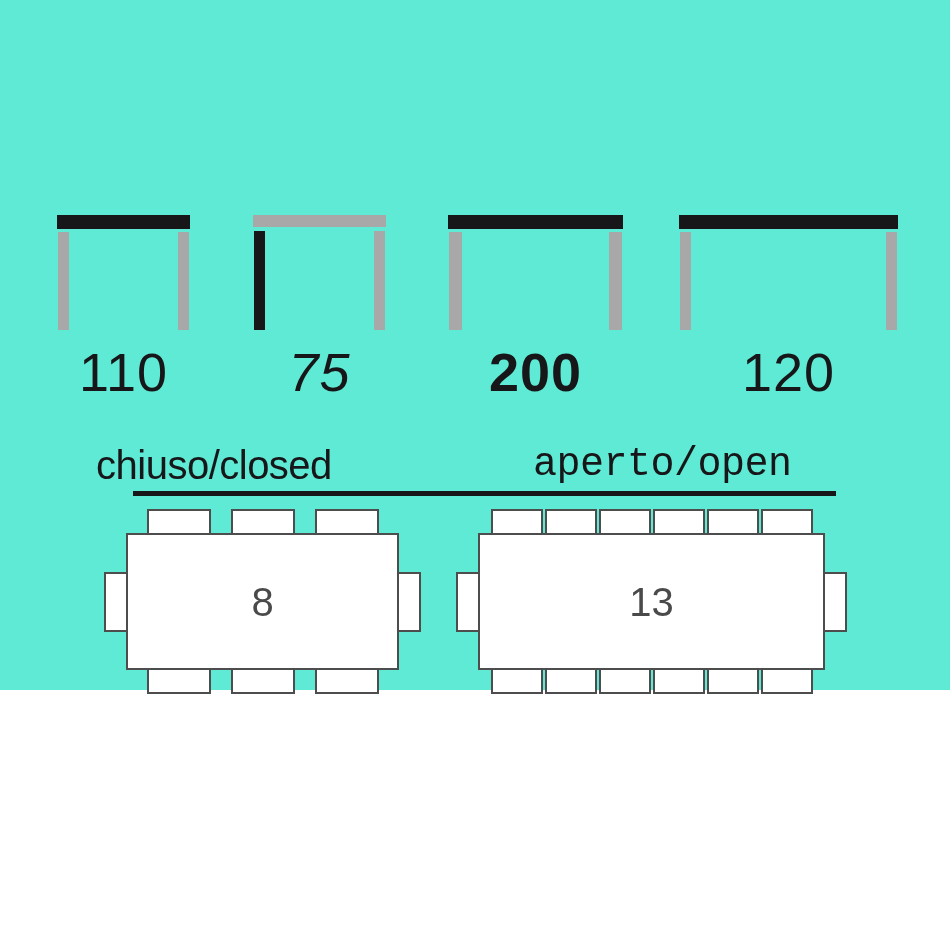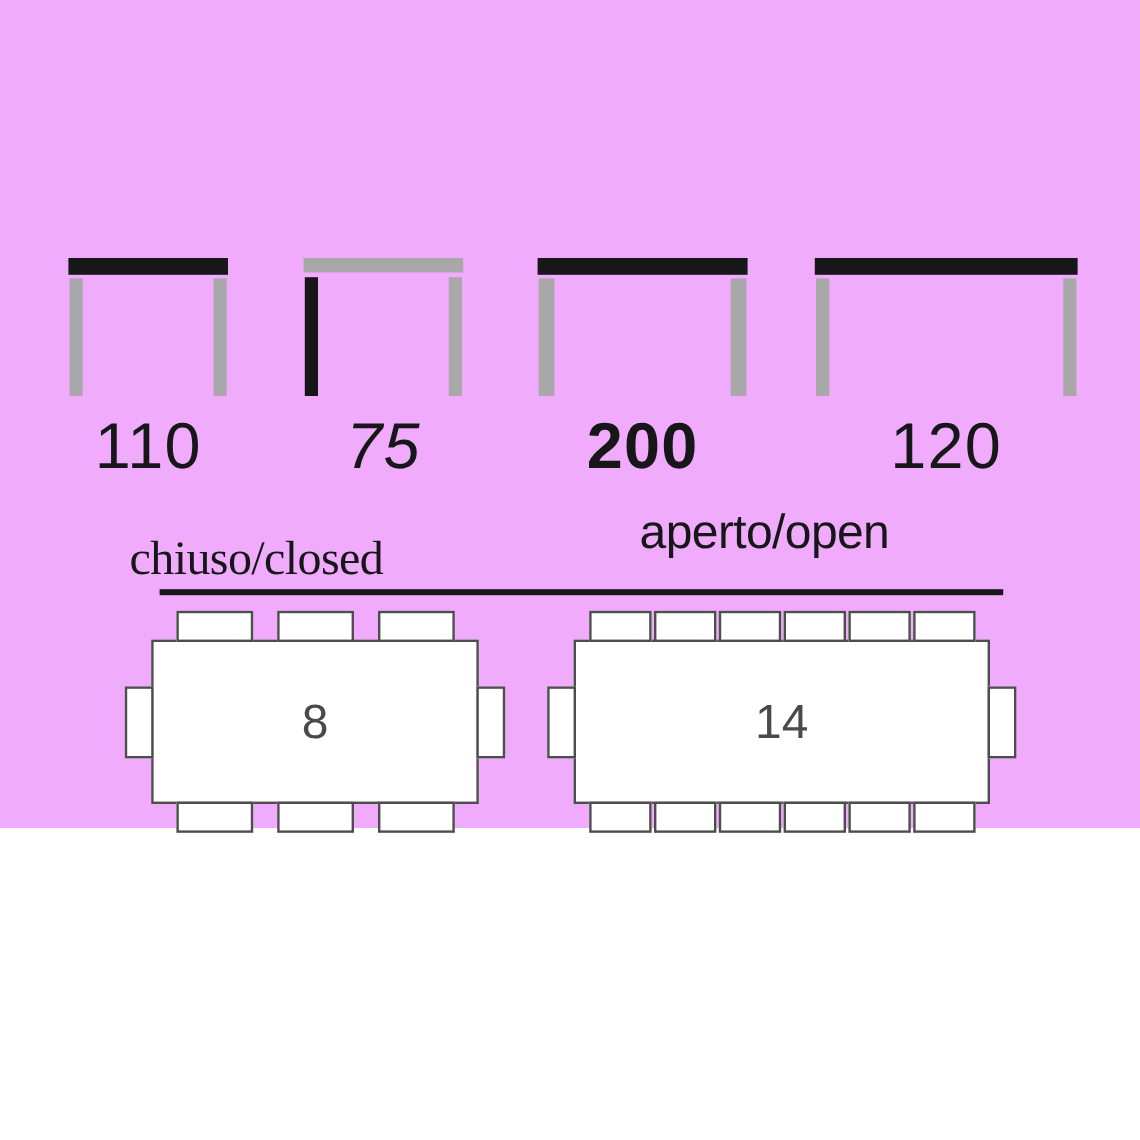--- a/index.html
+++ b/index.html
@@ -14,21 +14,21 @@
     position: relative;
     overflow: hidden;
     font-family: "Liberation Sans", sans-serif;
     -webkit-font-smoothing: antialiased;
   }
   #stage {
     position: absolute;
     left: 0; top: 0;
     width: 950px;
     height: 690px;
-    background: #f0abfc;
+    background: #5eead4;
   }
 
   
   .elevation {
     position: absolute;
   }
   .elev-top {
     position: absolute;
     left: 0;
   }
@@ -115,23 +115,23 @@
       </div>
       <div class="elev-label" style="left: 448px; top: 345px; width: 175px; font-weight: bold;">200</div>
       <div class="elevation" style="left: 679px; top: 215px; width: 219px; height: 115px;">
         <div class="elev-top" style="top: 0px; width: 219px; height: 14px; background: rgb(23, 23, 26);"></div>
         <div class="elev-leg" style="left: 1px; top: 17px; width: 11px; height: 98px; background: rgb(168, 168, 168);"></div>
         <div class="elev-leg" style="left: 207px; top: 17px; width: 11px; height: 98px; background: rgb(168, 168, 168);"></div>
       </div>
       <div class="elev-label" style="left: 679px; top: 345px; width: 219px;">120</div>
     </div>
 
-  <div class="caption" id="caption-closed" style="left: 108px; top: 445px; font-family: Liberation Serif, serif;">chiuso/closed</div>
+  <div class="caption" id="caption-closed" style="left: 96px; top: 445px;">chiuso/closed</div>
 
-  <div class="caption" id="caption-open" style="left: 533px; top: 424px;">aperto/open</div>
+  <div class="caption" id="caption-open" style="left: 533px; top: 445px; font-family: Liberation Mono, monospace;">aperto/open</div>
 
   <div class="rule" id="caption-rule" style="left: 133px; top: 491px; width: 703px; height: 5px;"></div>
 
   <div id="plans-layer">
       <div class="plan" style="left: 0px; top: 0px; width: 950px; height: 950px;">
         <div class="table-top" style="left: 126px; top: 533px; width: 273px; height: 137px;"></div>
         <div class="seat" style="left: 146.5px; top: 509px; width: 64px; height: 26px;"></div>
         <div class="seat" style="left: 230.5px; top: 509px; width: 64px; height: 26px;"></div>
         <div class="seat" style="left: 314.5px; top: 509px; width: 64px; height: 26px;"></div>
         <div class="seat" style="left: 146.5px; top: 668px; width: 64px; height: 26px;"></div>
@@ -150,17 +150,17 @@
         <div class="seat" style="left: 706.5px; top: 509px; width: 52px; height: 26px;"></div>
         <div class="seat" style="left: 760.5px; top: 509px; width: 52px; height: 26px;"></div>
         <div class="seat" style="left: 490.5px; top: 668px; width: 52px; height: 26px;"></div>
         <div class="seat" style="left: 544.5px; top: 668px; width: 52px; height: 26px;"></div>
         <div class="seat" style="left: 598.5px; top: 668px; width: 52px; height: 26px;"></div>
         <div class="seat" style="left: 652.5px; top: 668px; width: 52px; height: 26px;"></div>
         <div class="seat" style="left: 706.5px; top: 668px; width: 52px; height: 26px;"></div>
         <div class="seat" style="left: 760.5px; top: 668px; width: 52px; height: 26px;"></div>
         <div class="seat" style="left: 456px; top: 571.5px; width: 24px; height: 60px;"></div>
         <div class="seat" style="left: 823px; top: 571.5px; width: 24px; height: 60px;"></div>
-        <div class="seat-count" style="left: 478px; top: 582px; width: 347px;">14</div>
+        <div class="seat-count" style="left: 478px; top: 582px; width: 347px;">13</div>
       </div>
     </div>
 
 </div>
 
 </body></html>

